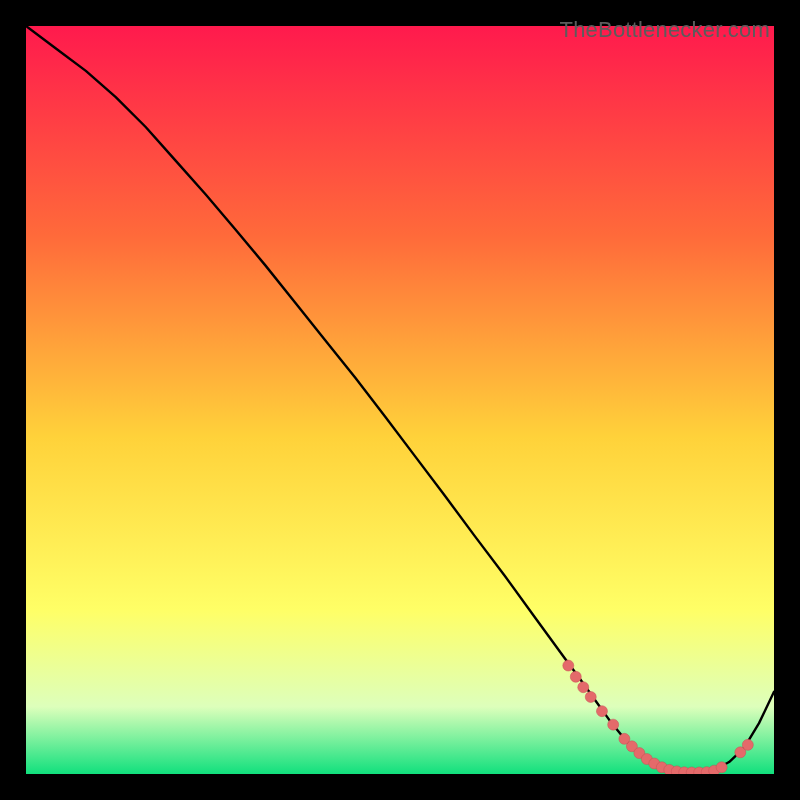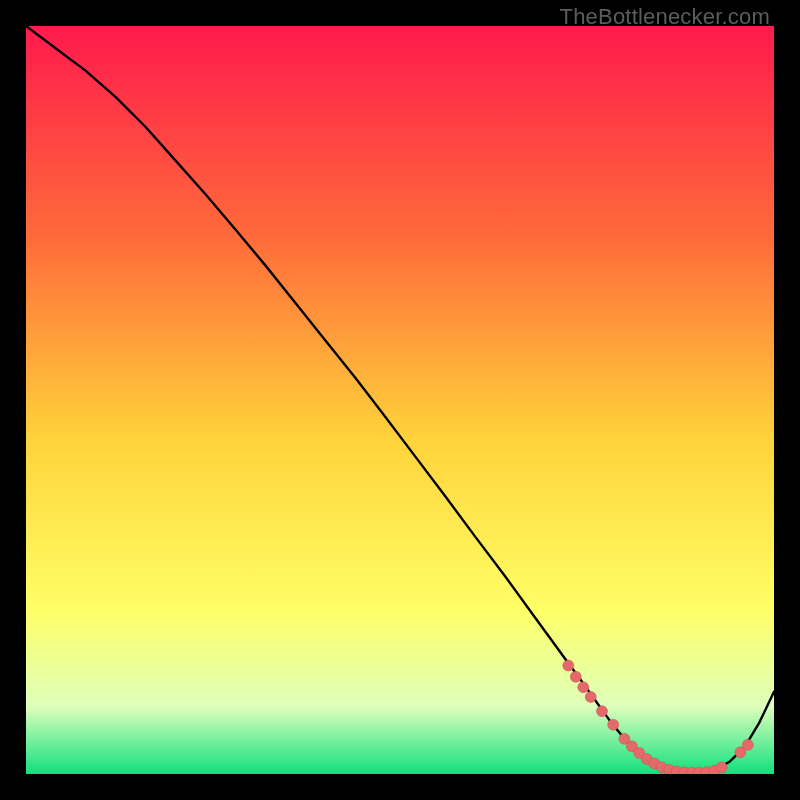--- a/index.html
+++ b/index.html
@@ -21,21 +21,21 @@
   }
   .plot {
     position: absolute;
     left: 0;
     top: 0;
     width: 748px;
     height: 748px;
   }
   .watermark {
     position: absolute;
-    top: 4px;
+    top: 17px;
     right: 30px;
     color: #5c5c5c;
     font-size: 22px;
     font-weight: 500;
     letter-spacing: 0.2px;
     user-select: none;
   }
   svg { display: block; }
 </style>
 </head>

